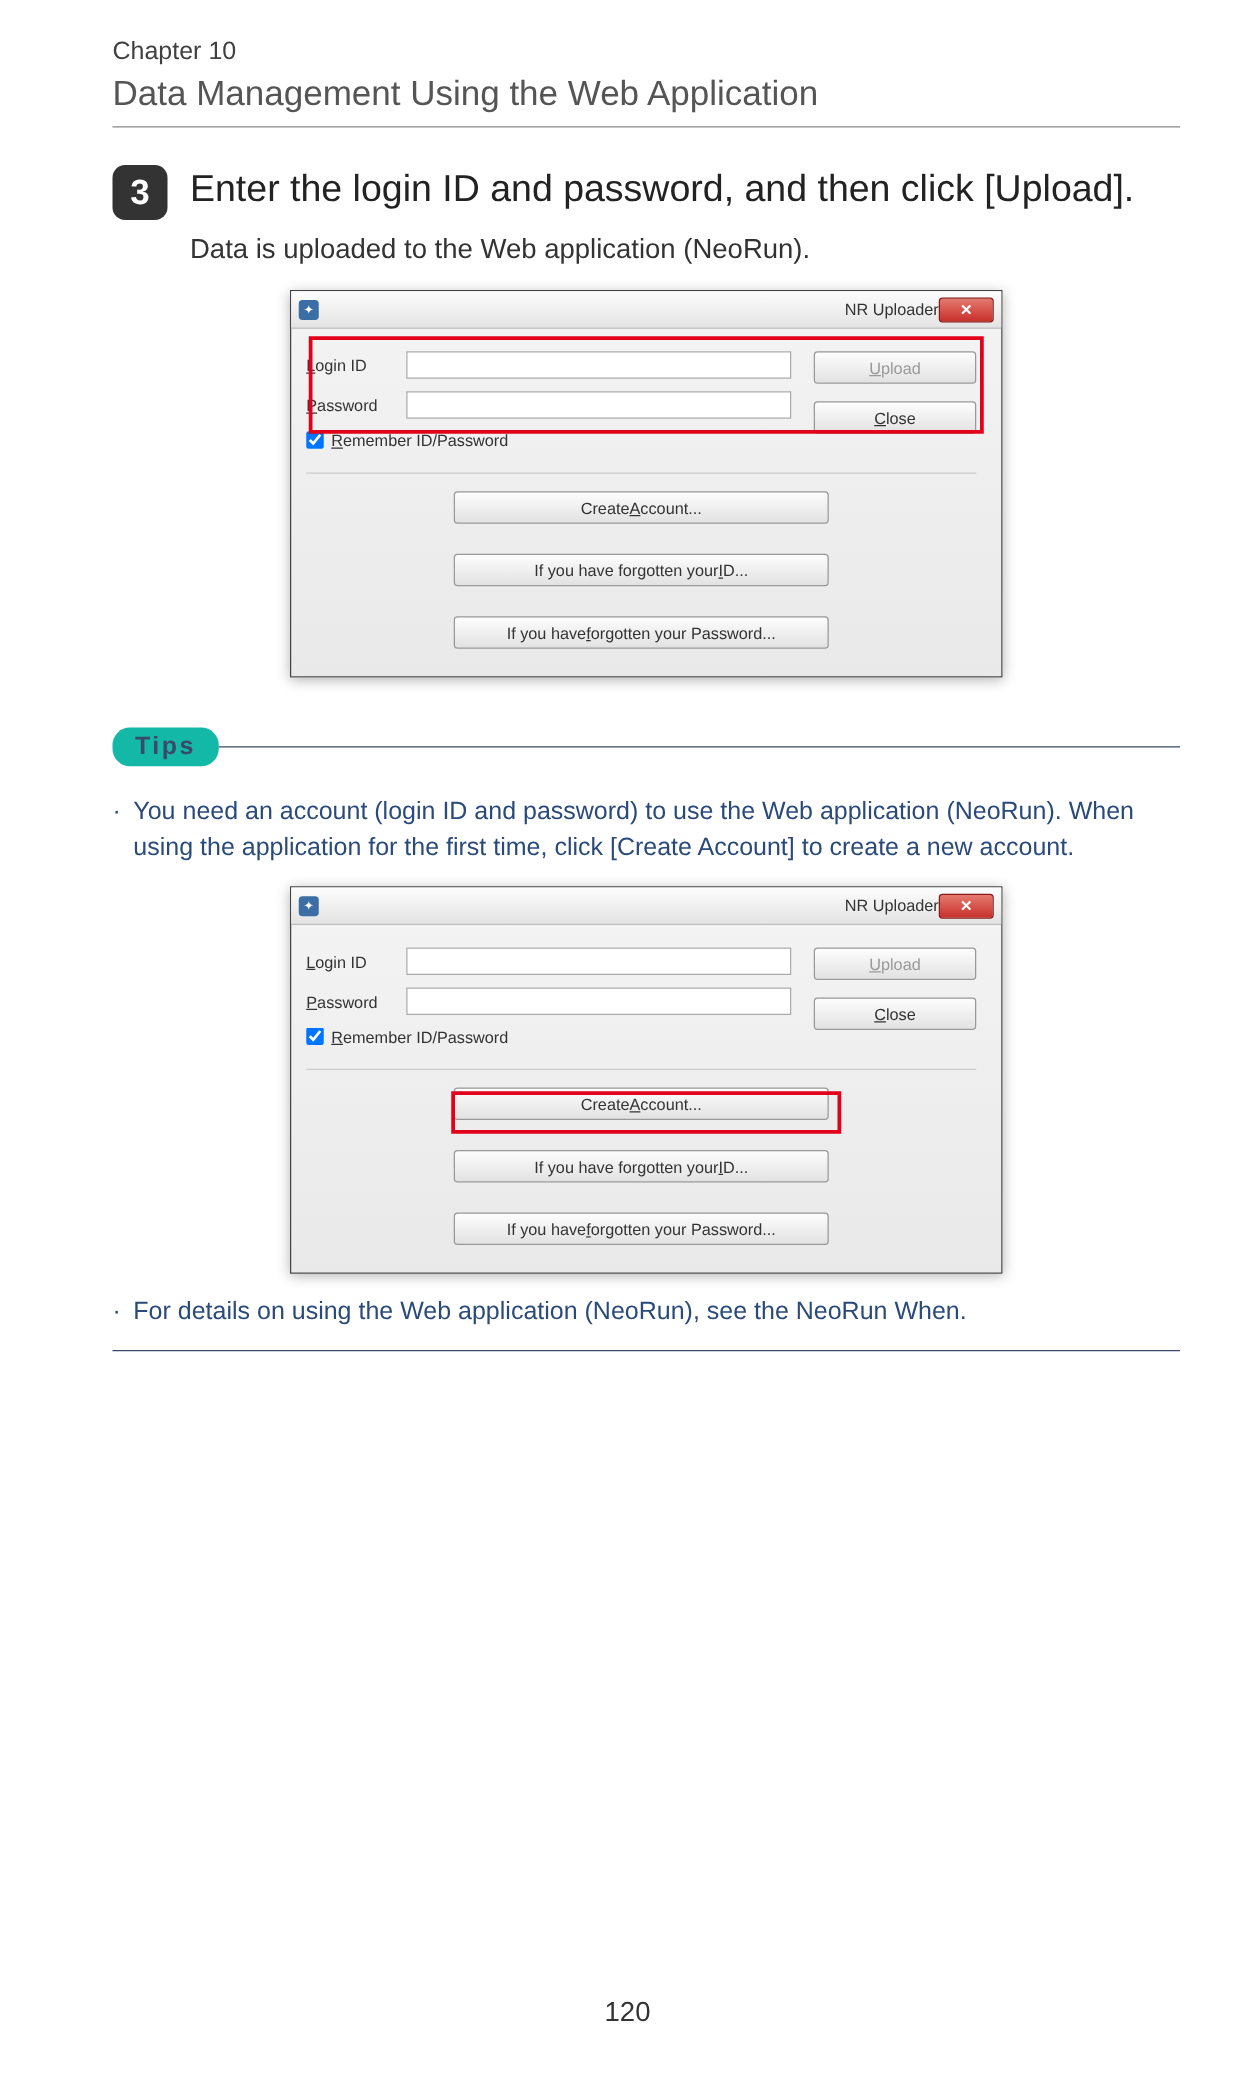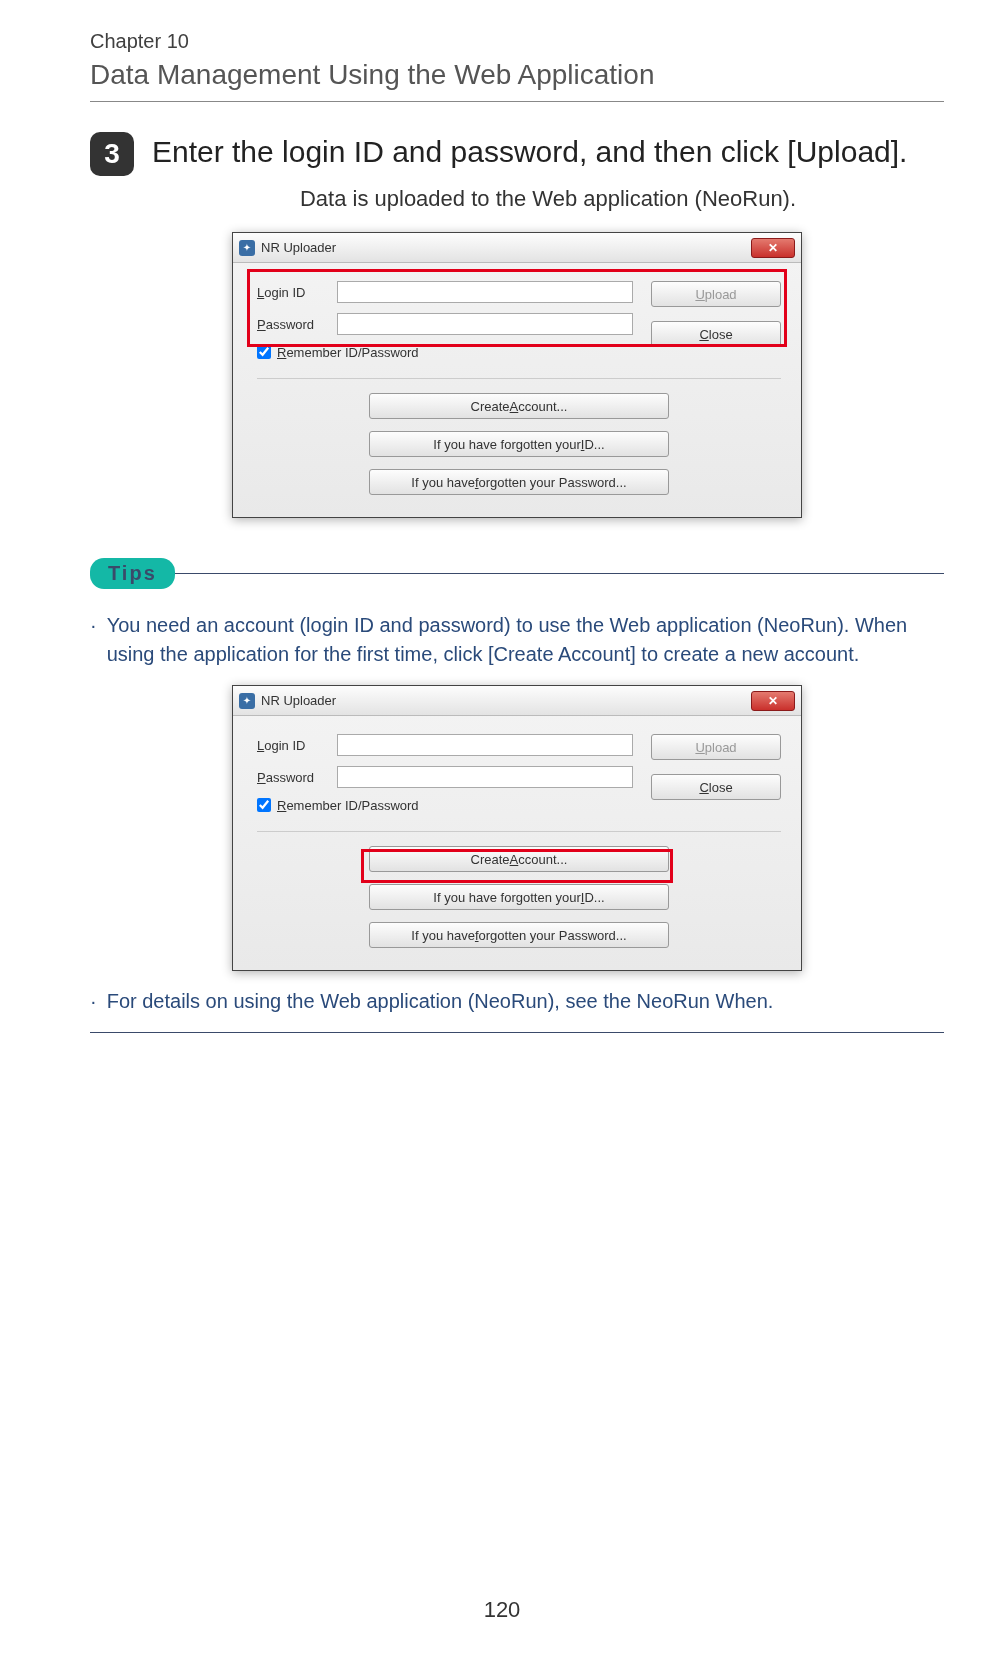--- a/index.html
+++ b/index.html
@@ -52,21 +52,20 @@
     font-size: 30px;
     font-weight: 400;
     color: #222;
     line-height: 1.3;
   }
   .step-sub {
     font-size: 22px;
     color: #333;
     margin-left: 62px;
     margin-bottom: 20px;
-    text-align: center;
   }
   .dialog-wrap {
     display: flex;
     justify-content: center;
     margin-bottom: 40px;
   }
   .dialog {
     width: 570px;
     border: 1px solid #444;
     background: linear-gradient(#f4f4f4, #e9e9e9);
@@ -89,36 +88,36 @@
     height: 16px;
     background: #3a6ea5;
     border-radius: 3px;
     margin-right: 6px;
     display: flex;
     align-items: center;
     justify-content: center;
     color: #fff;
     font-size: 10px;
   }
-  .titlebar-text { flex: 1; }
+  .titlebar-text { flex: 1; text-align: right; }
   .close-btn {
     width: 44px;
     height: 20px;
     background: linear-gradient(#e47a6f, #c9302c);
     border: 1px solid #8b1a1a;
     border-radius: 3px;
     color: #fff;
     display: flex;
     align-items: center;
     justify-content: center;
     font-size: 12px;
     font-weight: bold;
   }
   .dialog-body {
-    padding: 18px 20px 22px 24px;
+    padding: 18px 20px 22px 12px;
   }
   .form-area {
     display: flex;
     gap: 18px;
     align-items: flex-start;
   }
   .form-left {
     flex: 1;
   }
   .form-row {
@@ -163,21 +162,21 @@
   .btn-u { text-decoration: underline; }
   .divider-line {
     border: none;
     border-top: 1px solid #ccc;
     margin: 18px 0 14px 0;
   }
   .center-btns {
     display: flex;
     flex-direction: column;
     align-items: center;
-    gap: 12px;
+    gap: 24px;
   }
   .center-btns .win-btn {
     width: 300px;
   }
   .highlight-wrap1 {
     position: relative;
   }
   .highlight-box1 {
     position: absolute;
     border: 3px solid #e2001a;

